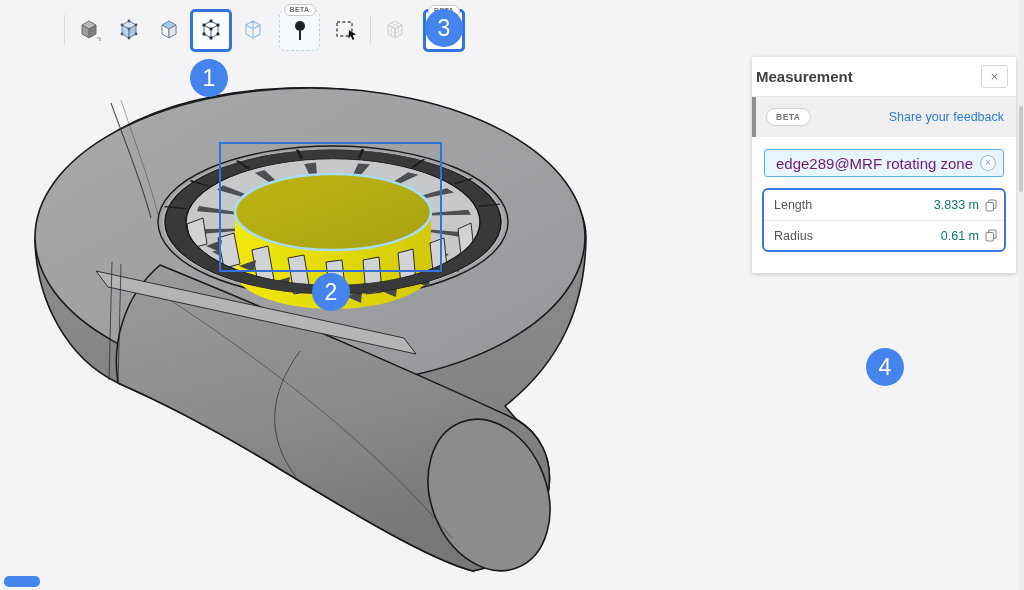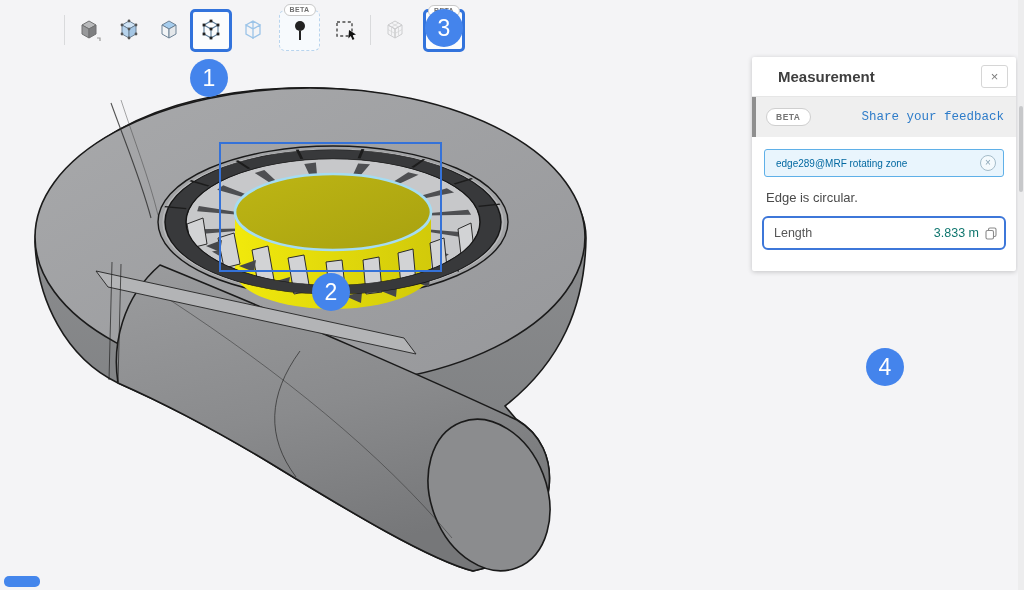--- a/index.html
+++ b/index.html
@@ -27,38 +27,38 @@
              font-size:23px; z-index:30; }
 
   
   .sel-rect { position:absolute; left:219px; top:142px; width:223px; height:130px;
               border:2px solid #3572d8; z-index:25; }
 
   
   .panel { position:absolute; left:752px; top:57px; width:264px; background:#fff;
            border-radius:2px; box-shadow:0 1px 5px rgba(0,0,0,.2); z-index:20; font-size:13px; color:#454545; }
   .panel-header { height:40px; display:flex; align-items:center; justify-content:space-between;
-                  padding:0 8px 0 26px; border-bottom:1px solid #e6e6e6; }
+                  padding:0 8px 0 4px; border-bottom:1px solid #e6e6e6; }
   .panel-title { font-size:15px; font-weight:600; color:#3e3e3e; }
   .close-btn { width:27px; height:23px; border:1px solid #d6d6d6; border-radius:3px; background:#fff;
                color:#7c7c7c; font-size:13px; line-height:21px; text-align:center; cursor:pointer; }
   .beta-strip { height:40px; background:#efefef; display:flex; align-items:center;
                 justify-content:space-between; padding:0 12px 0 14px; position:relative; }
   .beta-strip .leftbar { position:absolute; left:0; top:0; width:4px; height:40px; background:#8f8f8f; }
   .beta-strip .beta-pill2 { background:#fff; border:1px solid #cfcfcf; border-radius:9px;
                 font-size:8.5px; font-weight:bold; color:#757575; letter-spacing:.5px; padding:3px 9px; }
-  .link { color:#2e7cc9; font-size:12.5px; cursor:pointer;font-family:Liberation Mono, monospace; }
+  .link { color:#2e7cc9; font-size:12.5px; cursor:pointer; }
   .panel-body { padding:12px 12px 10px 12px; }
   .sel-row { display:flex; align-items:center; justify-content:space-between; margin-bottom:9px; }
   .sel-label { font-weight:bold; color:#3f3f3f; font-size:13px; }
   .sel-count { color:#8e8e8e; font-weight:normal; }
   .clear-link { color:#2e7cc9; font-size:12px; text-decoration:underline; cursor:pointer; }
   .chip { height:28px; background:#e9f5fd; border:1px solid #5fb0e8; border-radius:3px;
           display:flex; align-items:center; justify-content:space-between; padding:0 7px 0 11px; }
-  .chip-text { font-size:10px; color:#0369a1; }
+  .chip-text { font-size:15px; color:#701a75; }
   .chip-x { width:16px; height:16px; border:1px solid #a4bcc9; border-radius:50%; color:#8aa5b5;
             font-size:10px; line-height:14px; text-align:center; background:#f4fafd; cursor:pointer; }
   .note { margin:13px 2px 10px 2px; color:#4a4a4a; font-size:13px; }
   .results { border:2px solid #3d77d9; border-radius:6px; margin:11px -2px; }
   .res-row { height:30px; display:flex; align-items:center; padding:0 7px 0 10px; }
   .res-row + .res-row { border-top:1px solid #ececec; }
   .res-label { color:#565656; font-size:12.5px; }
   .res-value { margin-left:auto; color:#0f766e; font-size:12.5px; }
   .copy-ic { margin-left:6px; cursor:pointer; display:flex; }
 
@@ -311,33 +311,42 @@
       <span class="link">Share your feedback</span>
     </div>
 
     <div class="panel-body">
 
       <div class="chip">
         <span class="chip-text">edge289@MRF rotating zone</span>
         <span class="chip-x">×</span>
       </div>
 
-      <div class="note">Edge is circular.</div>
 
       <div class="results">
         <div class="res-row">
           <span class="res-label">Length</span>
           <span class="res-value">3.833 m</span>
           <span class="copy-ic">
             <svg width="12" height="13" viewBox="0 0 12 13">
                 <rect x="3.5" y="1" width="7.5" height="8.5" rx="1.5" fill="none" stroke="#8a8a8a" stroke-width="1.1"></rect>
                 <rect x="1" y="3.5" width="7.5" height="8.5" rx="1.5" fill="#fff" stroke="#8a8a8a" stroke-width="1.1"></rect>
               </svg>
           </span>
         </div>
+        <div class="res-row">
+          <span class="res-label">Radius</span>
+          <span class="res-value">0.61 m</span>
+          <span class="copy-ic">
+            <svg width="12" height="13" viewBox="0 0 12 13">
+                <rect x="3.5" y="1" width="7.5" height="8.5" rx="1.5" fill="none" stroke="#8a8a8a" stroke-width="1.1"></rect>
+                <rect x="1" y="3.5" width="7.5" height="8.5" rx="1.5" fill="#fff" stroke="#8a8a8a" stroke-width="1.1"></rect>
+              </svg>
+          </span>
+        </div>
       </div>
     </div>
   </div>
 
   <div class="pg-scroll">
     <div class="pg-thumb"></div>
   </div>
 
   <div class="blue-badge"></div>
 </div>

